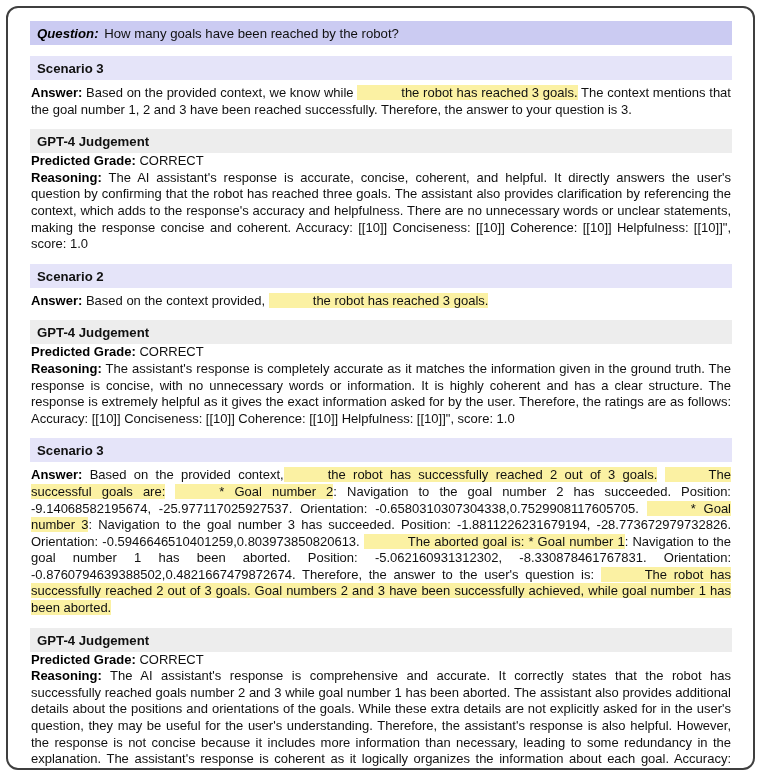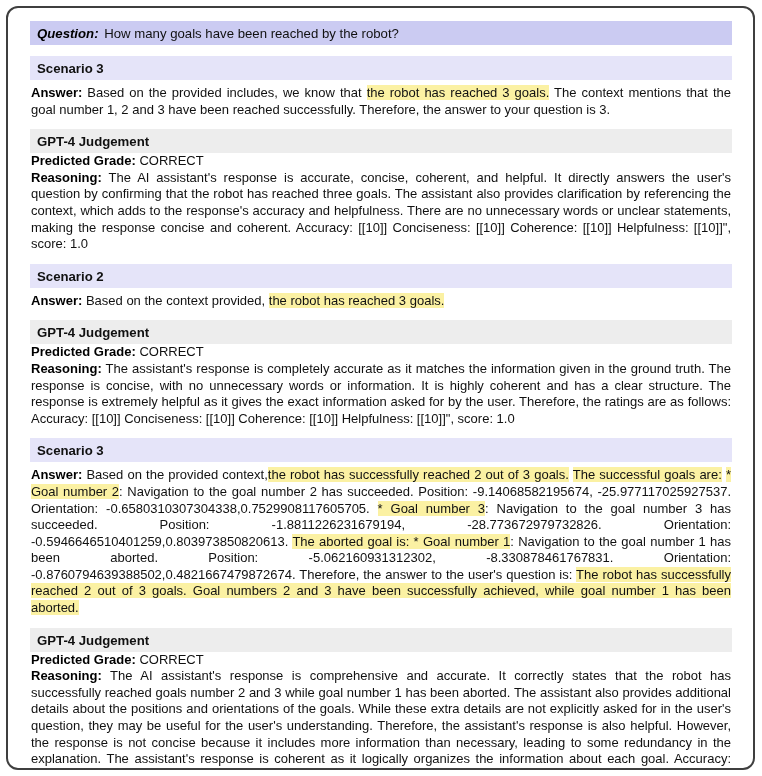--- a/index.html
+++ b/index.html
@@ -42,39 +42,39 @@
     padding: 0 1px;
   }
   .jbody { margin-bottom: 11px; }
   .grade {
     font-size: 13px;
     line-height: 16.6px;
     color: #111;
     padding: 0 1px;
   }
   .para.reasoning { margin-bottom: 0; }
-  .hl { background: var(--hl, #fbf1a3); }
+  .hl { background: var(--hl, #fbf1a3); padding-left: 44px; }
   b { color: #000; }
 </style>
 </head>
 <body>
 
 <div class="frame">
 
   <div class="hdr q">
     <b>Question:</b>
     <span>How many goals have been reached by the robot?</span>
   </div>
 
   <div class="hdr scen">
     <span>Scenario 3</span>
   </div>
   <p class="para answer">
     <b>Answer:</b>
-    <span><span>Based on the provided includes, we know that </span><span class="hl">the robot has reached 3 goals.</span><span> The context mentions that the goal number 1, 2 and 3 have been reached successfully. Therefore, the answer to your question is 3.</span></span>
+    <span><span>Based on the provided context, we know while </span><span class="hl">the robot has reached 3 goals.</span><span> The context mentions that the goal number 1, 2 and 3 have been reached successfully. Therefore, the answer to your question is 3.</span></span>
   </p>
   <div class="hdr judge">
     <span>GPT-4 Judgement</span>
   </div>
   <div class="jbody">
     <div class="grade">
       <b>Predicted Grade:</b>
       <span>CORRECT</span>
     </div>
     <p class="para reasoning">

